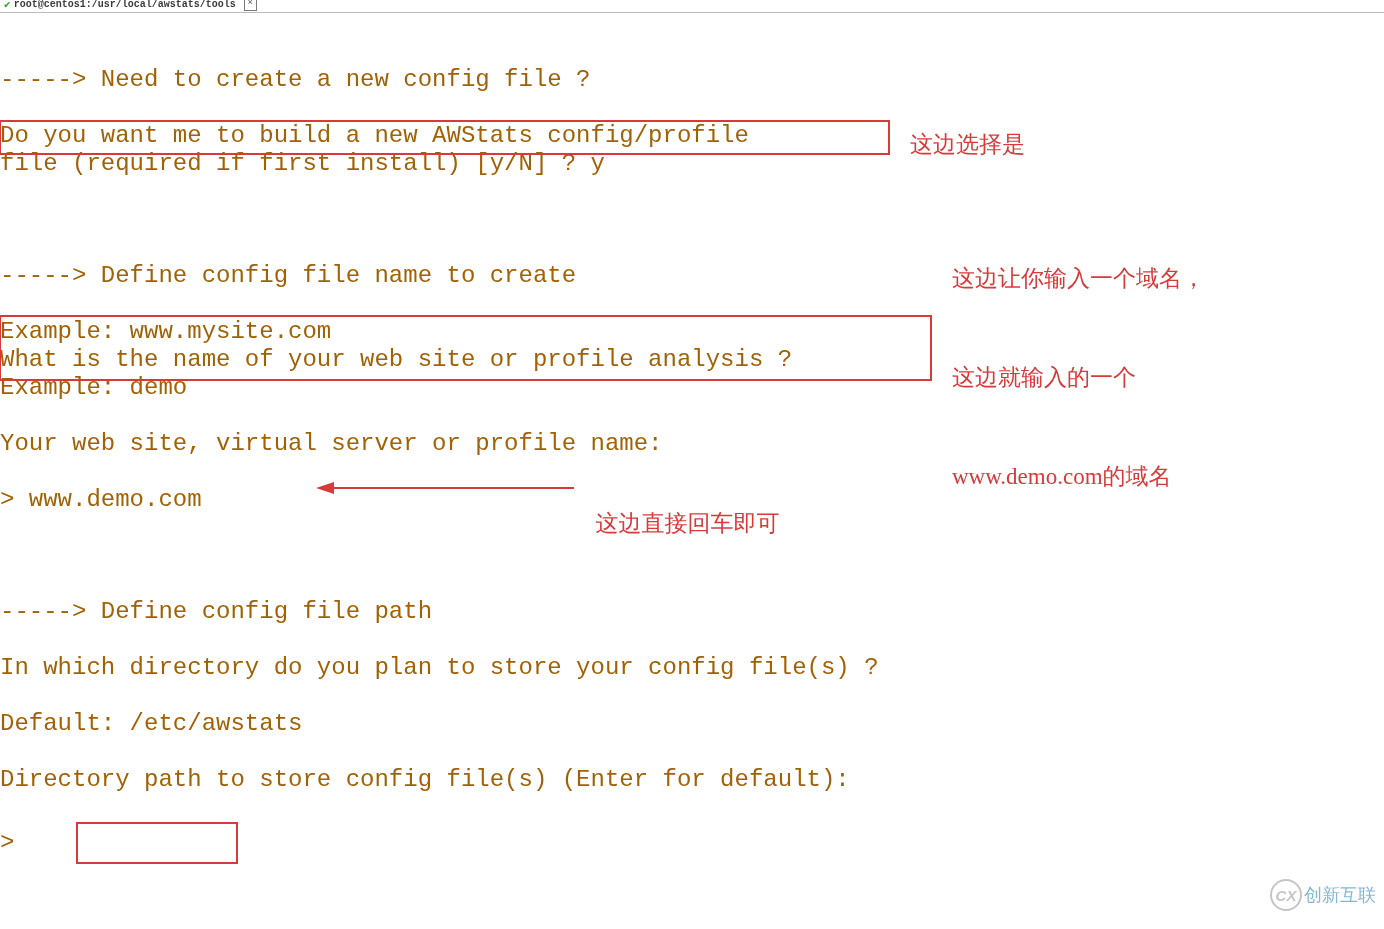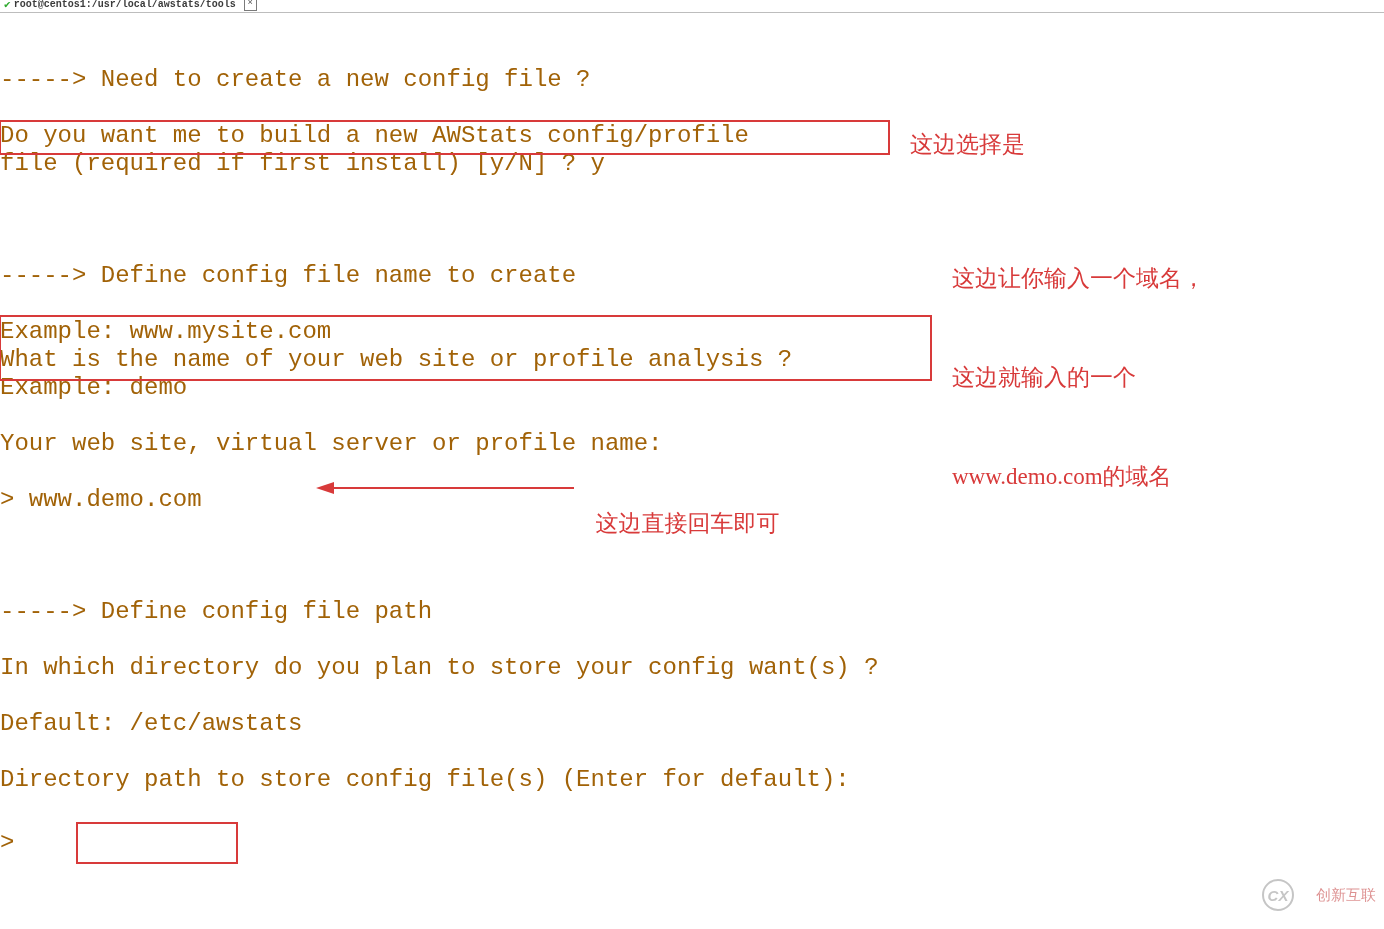--- a/index.html
+++ b/index.html
@@ -115,26 +115,26 @@
     width: 28px; height: 28px;
     border-radius: 50%;
     display: flex;
     align-items: center;
     justify-content: center;
     font-family: Arial, sans-serif;
     font-weight: bold;
     font-style: italic;
     color: #888;
     font-size: 15px;
-    margin-right: 22px;
+    margin-right: 2px;
   }
   .watermark-text {
     font-family: "Microsoft YaHei", sans-serif;
-    color: #b91c1c;
-    font-size: 15px;
+    color: #0369a1;
+    font-size: 18px;
   }
   
   .box-wrap { position: relative; display: inline-block; }
   .box-over {
     position: absolute; border: 2px solid #d83a3a;
     pointer-events: none;
   }
 </style>
 </head>
 <body>
@@ -153,21 +153,21 @@
 <span class="box-wrap"><div class="line">Do you want me to build a new AWStats config/profile</div><div class="box-over" style="left:-1px;top:-2px;width:887px;height:31px;"></div></span>
 <div class="line">file (required if first install) [y/N] ? y</div>
 <div class="line"></div>
 <div class="line">-----&gt; Define config file name to create</div>
 <span class="box-wrap"><div class="line">Example: www.mysite.com</div><div class="line">What is the name of your web site or profile analysis ?</div><div class="box-over" style="left:-1px;top:-3px;width:929px;height:62px;"></div></span>
 <div class="line">Example: demo</div>
 <div class="line">Your web site, virtual server or profile name:</div>
 <div class="line">&gt; www.demo.com</div>
 <div class="line"></div>
 <div class="line">-----&gt; Define config file path</div>
-<div class="line">In which directory do you plan to store your config want(s) ?</div>
+<div class="line">In which directory do you plan to store your config file(s) ?</div>
 <div class="line">Default: /etc/awstats</div>
 <div class="line">Directory path to store config file(s) (Enter for default):</div>
 <div class="line"><span>&gt;</span><span class="empty-red-box"></span></div>
 <div class="line"></div>
 
 
 
 
 
 

